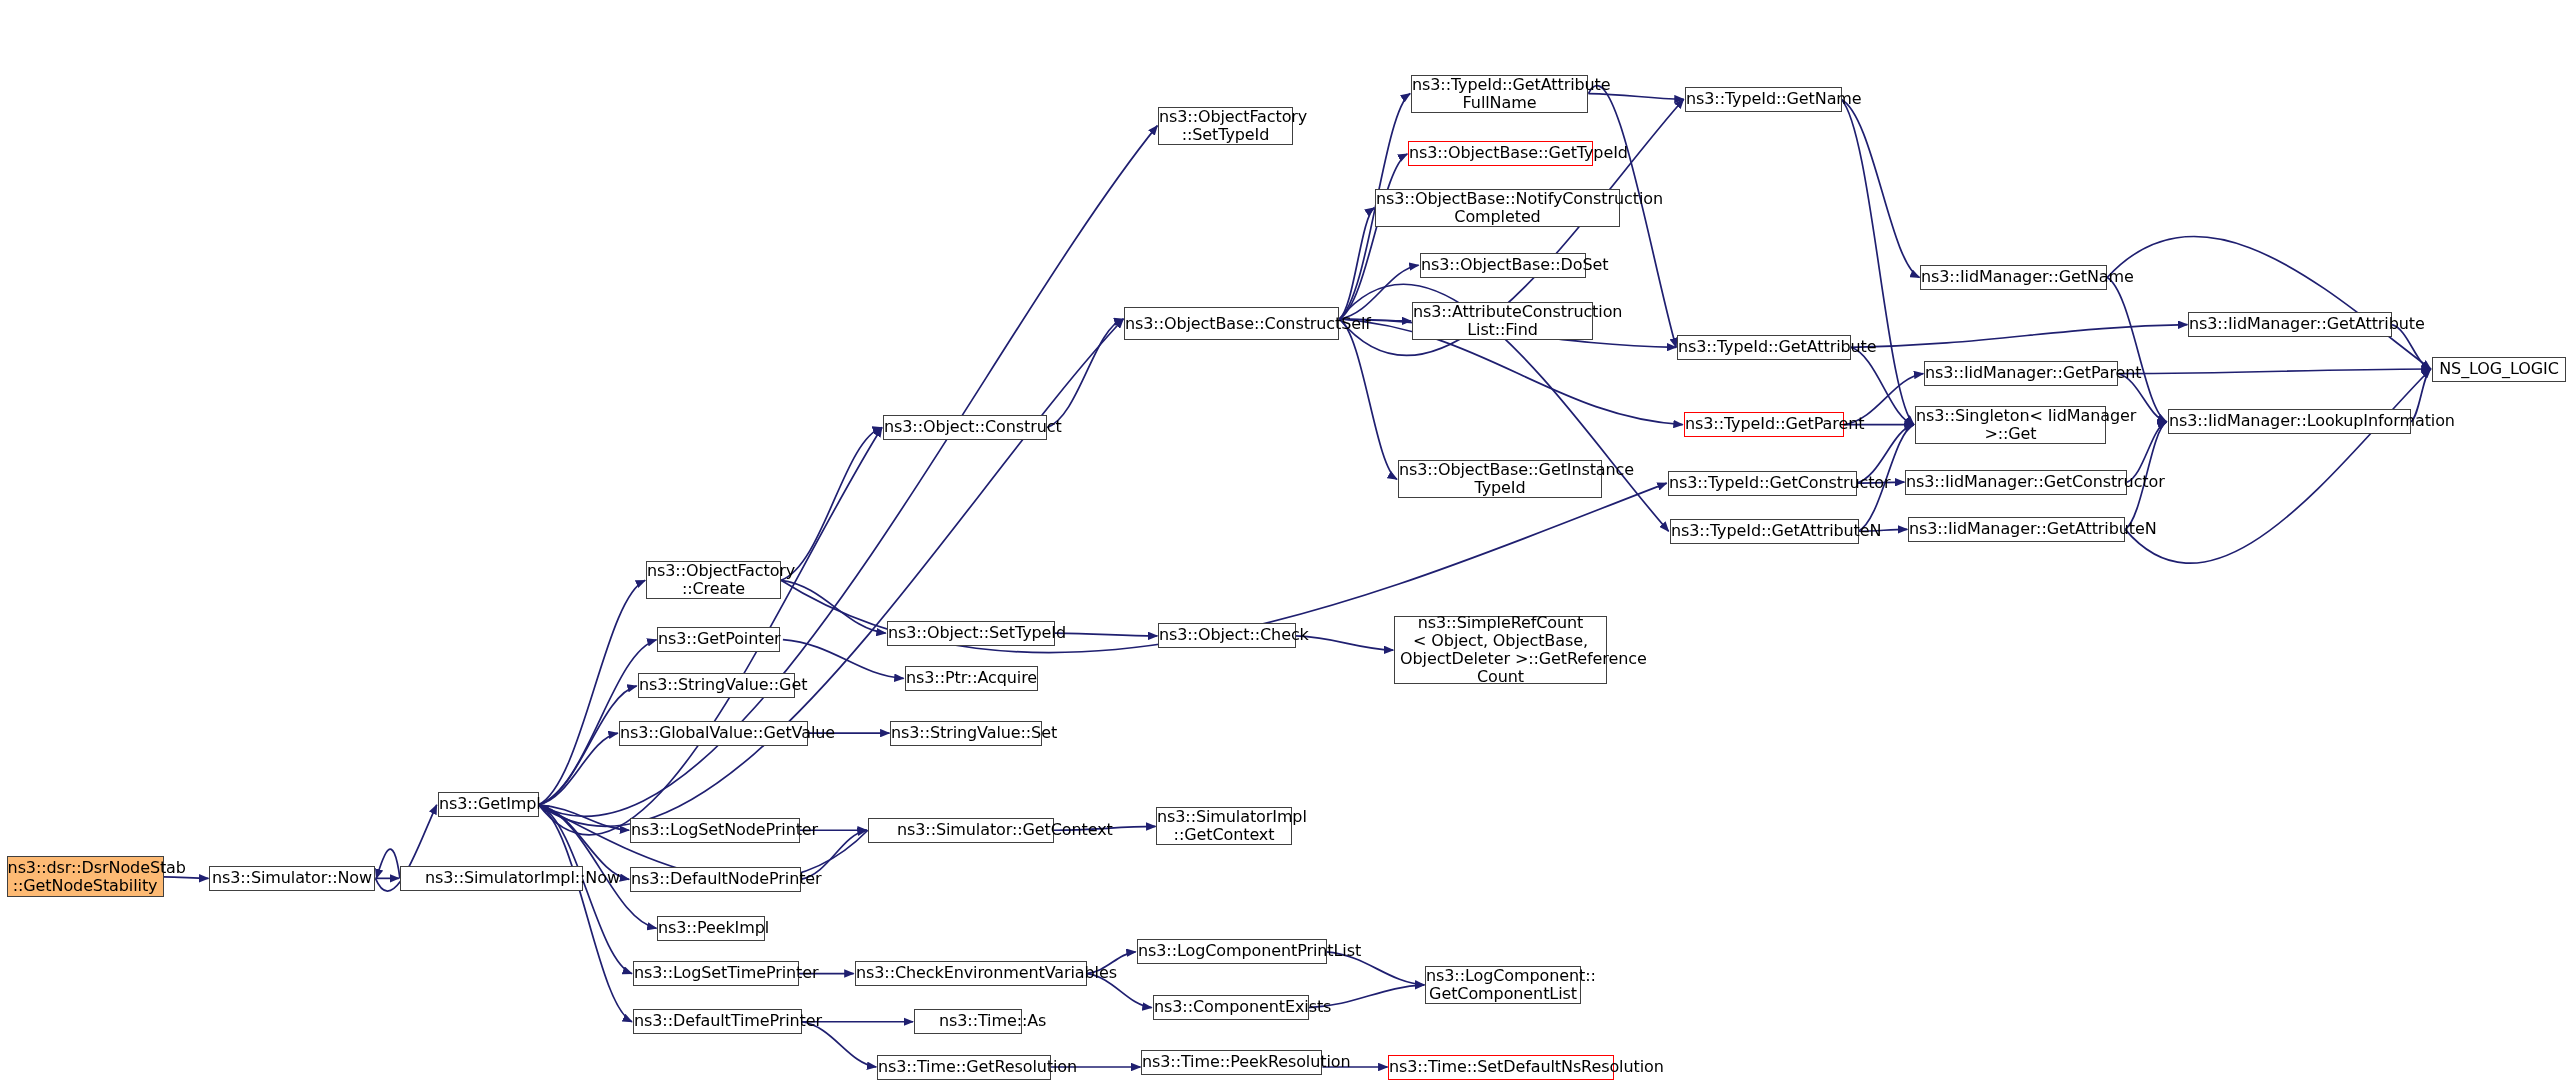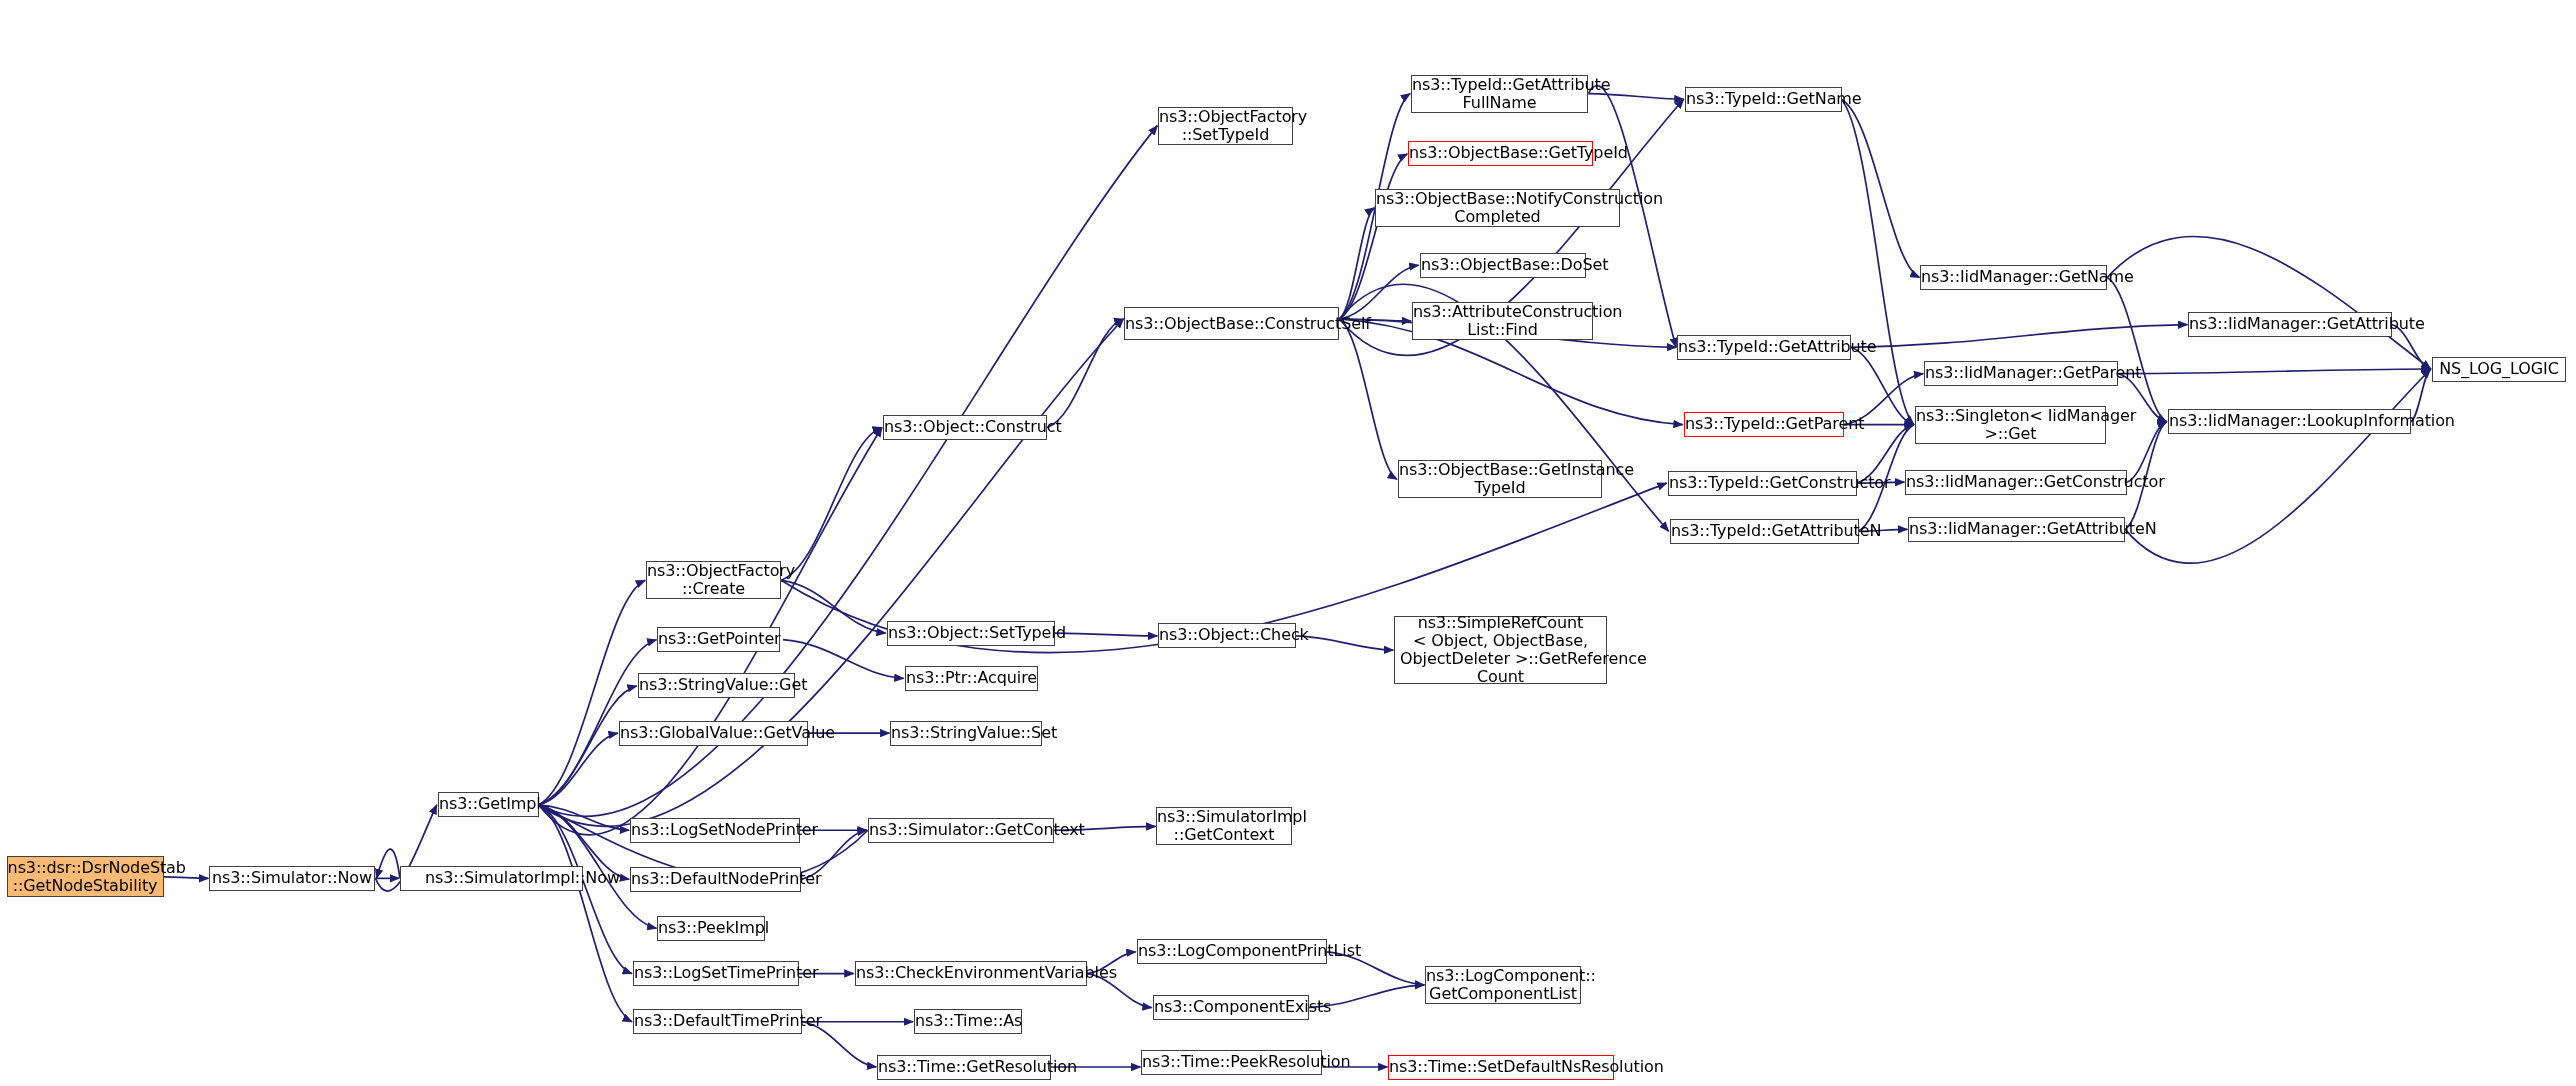--- a/index.html
+++ b/index.html
@@ -140,25 +140,25 @@
       <div class="node" style="left: 1158px; top: 623px; width: 138px; height: 24.5px;"><span>ns3::Object::Check</span></div>
       <div class="node" style="left: 1394px; top: 616px; width: 213px; height: 68px;"><span>ns3::SimpleRefCount
 &lt; Object, ObjectBase,
  ObjectDeleter &gt;::GetReference
 Count</span></div>
       <div class="node" style="left: 630px; top: 818px; width: 170px; height: 24.5px;"><span>ns3::LogSetNodePrinter</span></div>
       <div class="node" style="left: 630px; top: 867px; width: 171px; height: 24.5px;"><span>ns3::DefaultNodePrinter</span></div>
       <div class="node" style="left: 657px; top: 916px; width: 108px; height: 24.5px;"><span>ns3::PeekImpl</span></div>
       <div class="node" style="left: 633px; top: 961px; width: 166px; height: 24.5px;"><span>ns3::LogSetTimePrinter</span></div>
       <div class="node" style="left: 633px; top: 1009px; width: 169px; height: 24.5px;"><span>ns3::DefaultTimePrinter</span></div>
-      <div class="node" style="left: 868px; top: 818px; width: 186px; height: 24.5px;"><span>ns3::Simulator::GetContext</span></div>
+      <div class="node" style="left: 868px; top: 818px; width: 186px; height: 24.5px; padding-left: 28px;"><span>ns3::Simulator::GetContext</span></div>
       <div class="node" style="left: 1156px; top: 807px; width: 136px; height: 38px;"><span>ns3::SimulatorImpl
 ::GetContext</span></div>
       <div class="node" style="left: 855px; top: 961px; width: 232px; height: 24.5px;"><span>ns3::CheckEnvironmentVariables</span></div>
-      <div class="node" style="left: 914px; top: 1009px; width: 108px; height: 24.5px;"><span>ns3::Time::As</span></div>
+      <div class="node" style="left: 914px; top: 1009px; width: 108px; height: 24.5px; padding-left: 24px;"><span>ns3::Time::As</span></div>
       <div class="node" style="left: 877px; top: 1055px; width: 174px; height: 24.5px;"><span>ns3::Time::GetResolution</span></div>
       <div class="node" style="left: 1137px; top: 939px; width: 190px; height: 24.5px;"><span>ns3::LogComponentPrintList</span></div>
       <div class="node" style="left: 1153px; top: 995px; width: 156px; height: 24.5px;"><span>ns3::ComponentExists</span></div>
       <div class="node" style="left: 1425px; top: 966px; width: 156px; height: 38px;"><span>ns3::LogComponent::
 GetComponentList</span></div>
       <div class="node" style="left: 1141px; top: 1050px; width: 181px; height: 24.5px;"><span>ns3::Time::PeekResolution</span></div>
       <div class="node redbox" style="left: 1388px; top: 1055px; width: 226px; height: 24.5px;"><span>ns3::Time::SetDefaultNsResolution</span></div>
     </div>
 </div>
 

